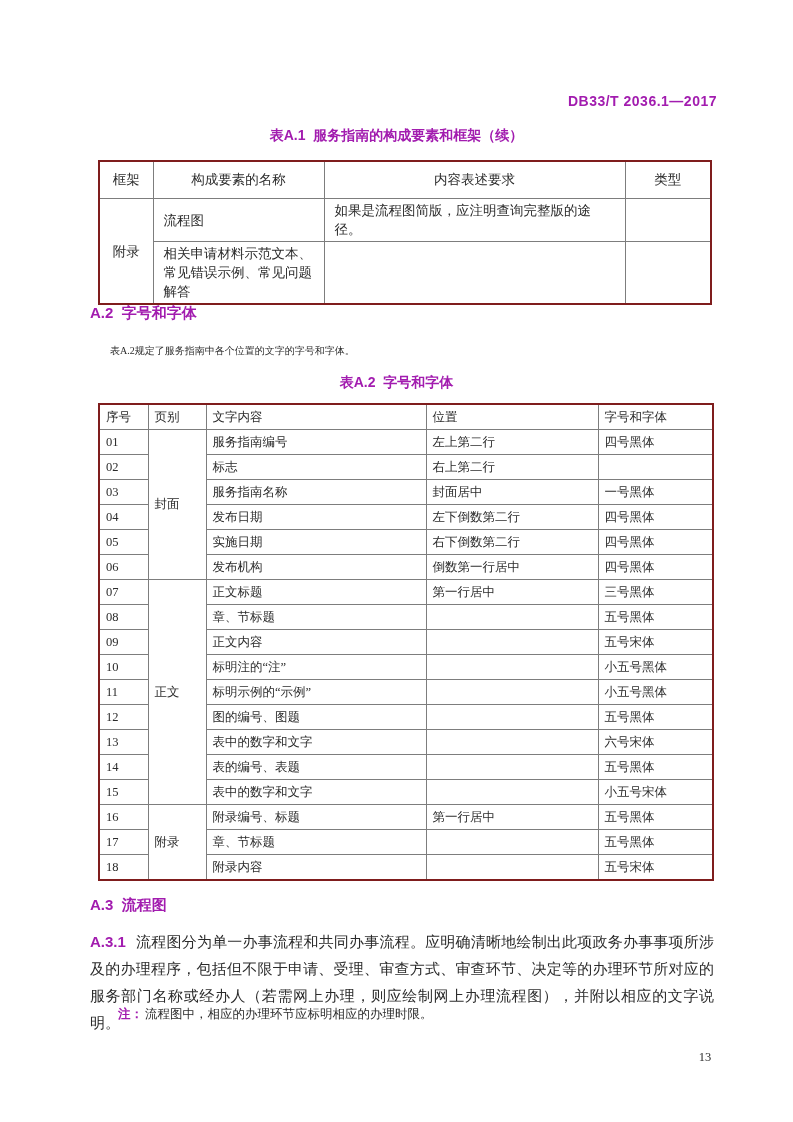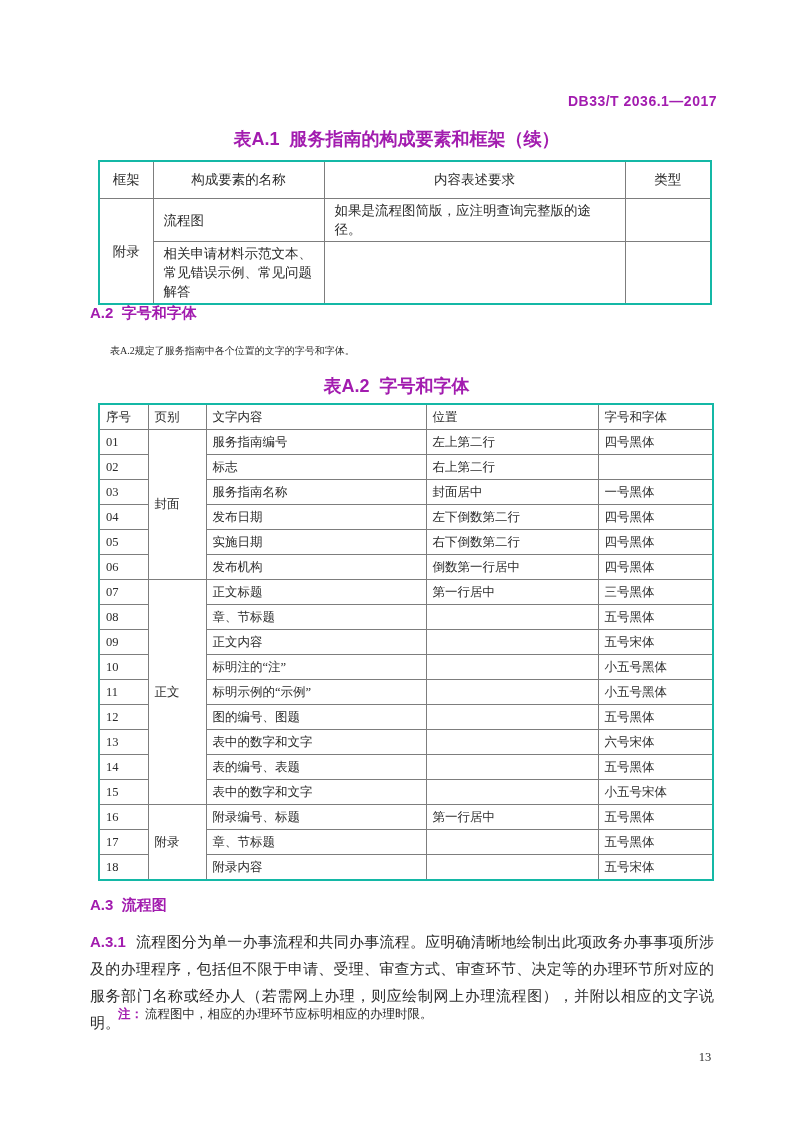--- a/index.html
+++ b/index.html
@@ -13,36 +13,36 @@
     overflow:hidden;
   }
   .sans-bold { font-family:"Liberation Sans","DejaVu Sans",sans-serif; font-weight:bold; color:#a21caf; }
   .doc-code {
     position:absolute; top:93px; right:76px;
     font-size:14px; letter-spacing:0.5px;
     white-space:pre-wrap;
   }
   .tbl-title {
     position:absolute; left:0; width:100%;
-    text-align:center; font-size:18px; white-space:pre-wrap;
+    text-align:center; font-size:14px; white-space:pre-wrap;
   }
   .a1-title { top:127px; }
   .a2-tbl-title { top:374px; }
   .sec-heading {
     position:absolute; left:90px;
     font-size:15px; white-space:pre-wrap;
   }
   .a2-heading { top:304px; }
   .a3-heading { top:896px; }
   .a2-intro {
     position:absolute; left:90px; top:340px; width:622px;
     font-size:10px; text-indent:2em; line-height:22px;
   }
   table { border-collapse:collapse; table-layout:fixed; position:absolute; background:#fff; }
-  table.doc-table { border:2px solid #14b8a6; }
+  table.doc-table { border:2px solid #7f1d1d; }
   .doc-table th, .doc-table td {
     border:1px solid #7d7d7d;
     font-weight:normal;
     padding:2px 6px;
     vertical-align:middle;
     overflow:hidden;
     text-align:left;
   }
   .table-a1 { left:98px; top:160px; width:612px; font-size:13.5px; }
   .table-a1 th { text-align:center; height:32px; }

